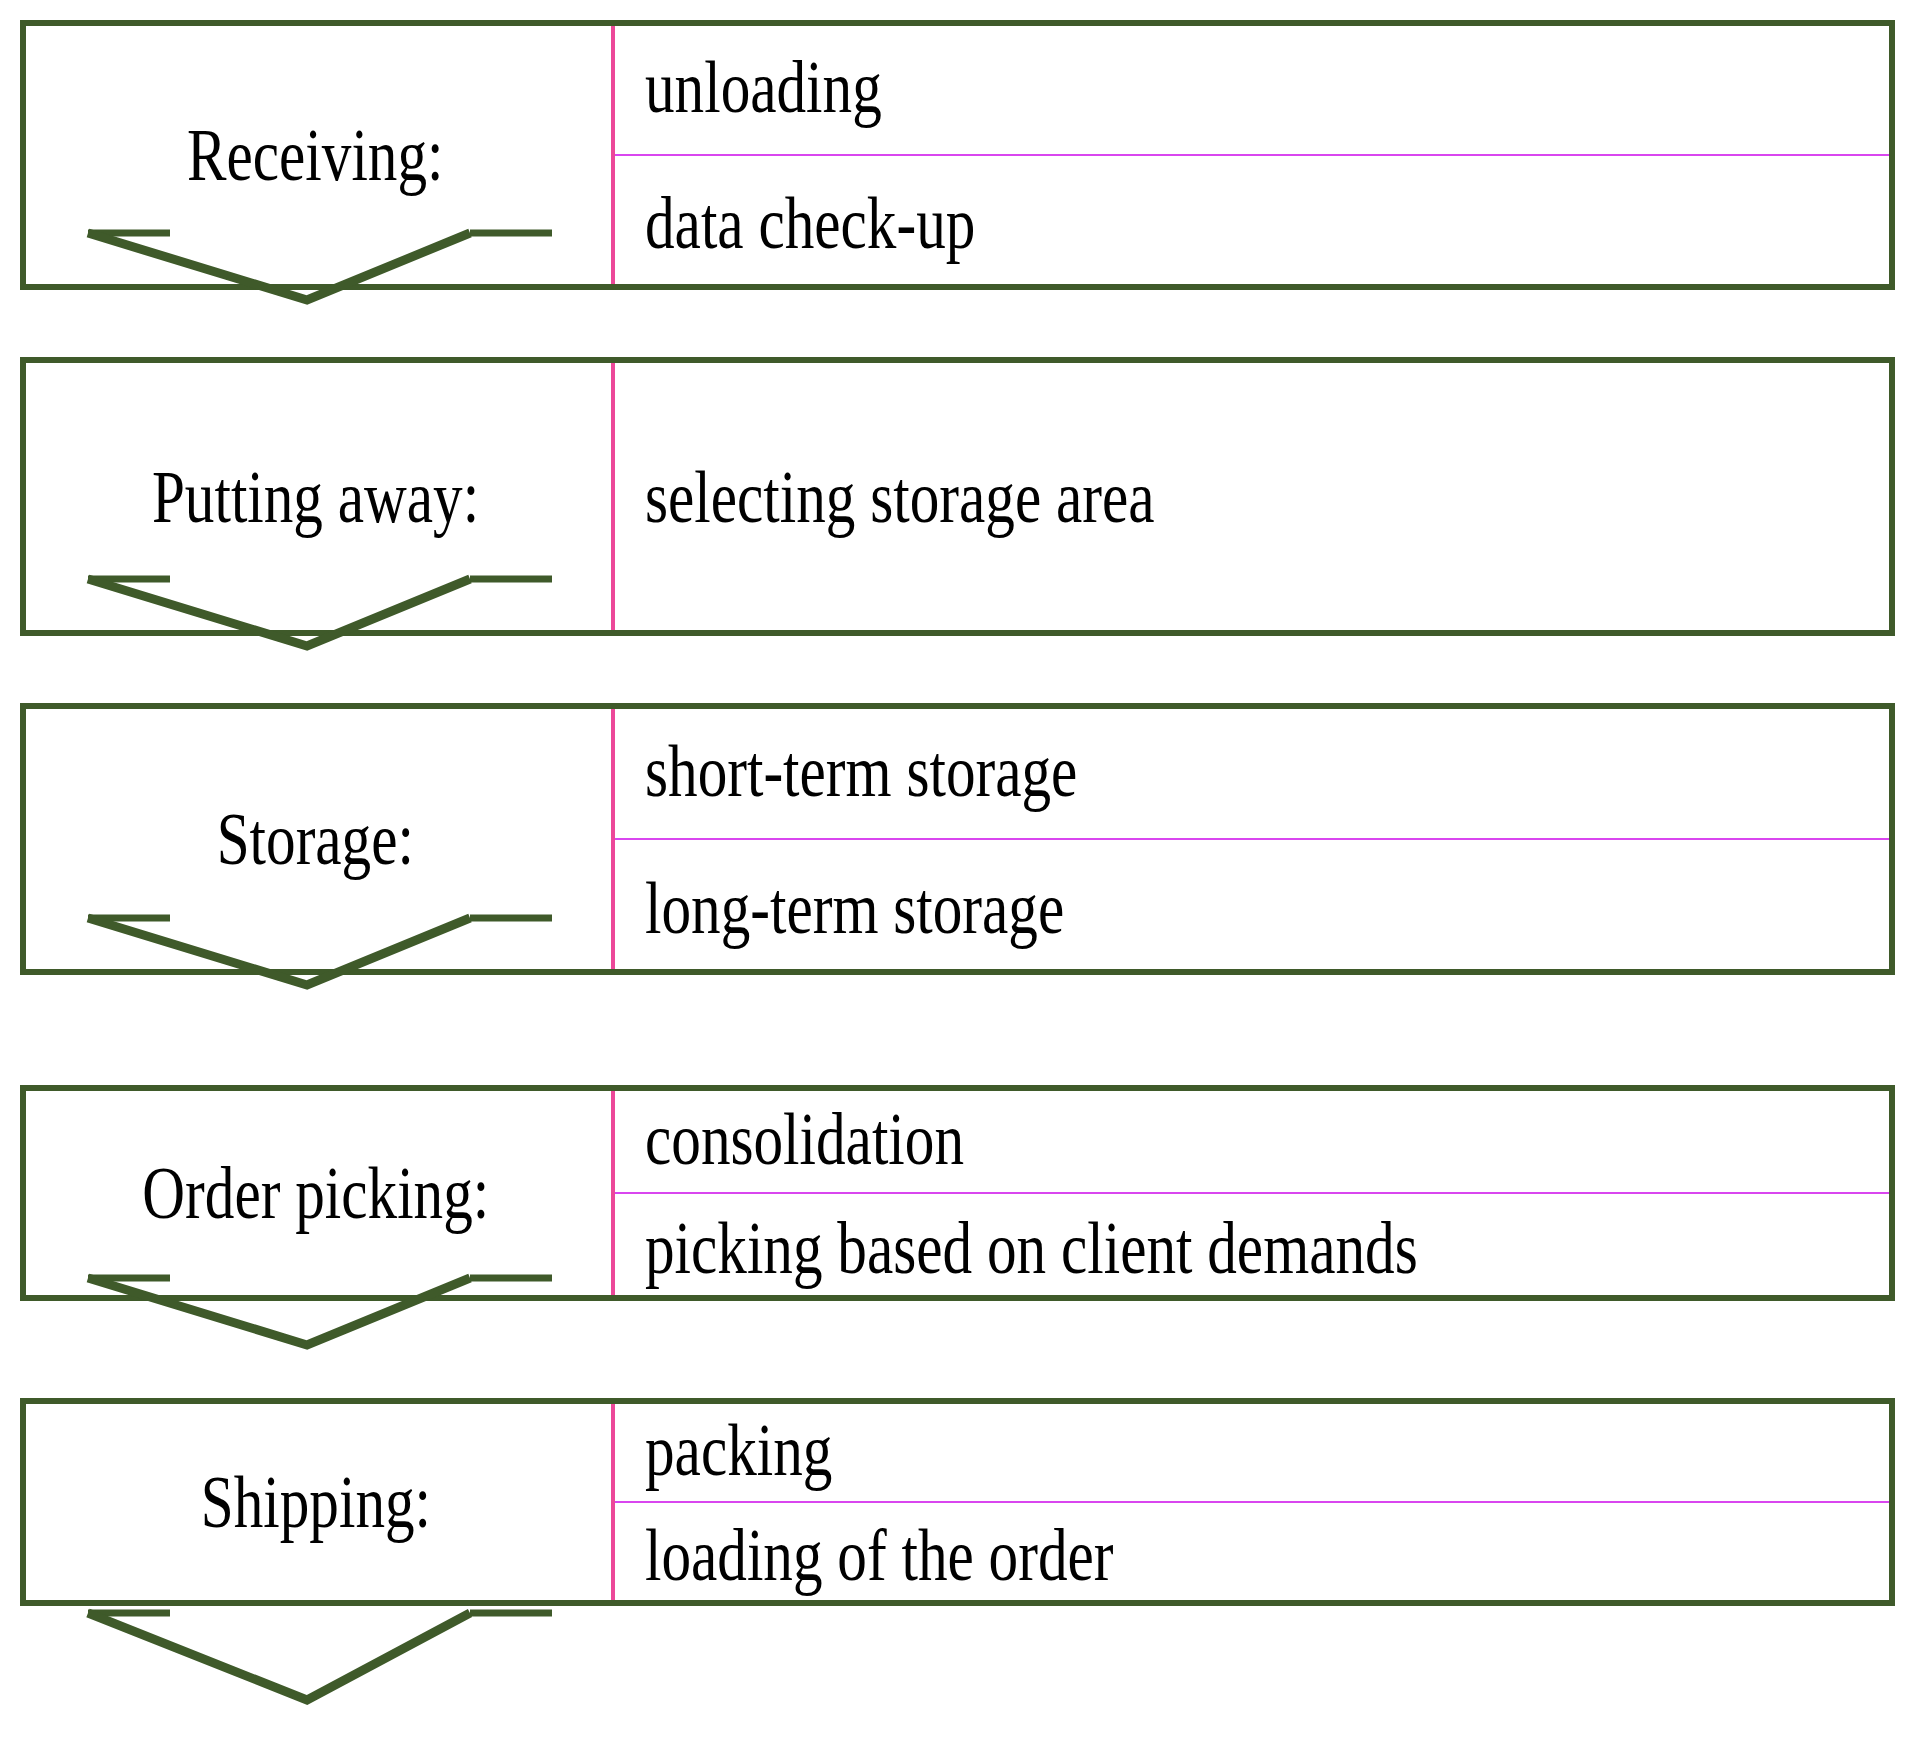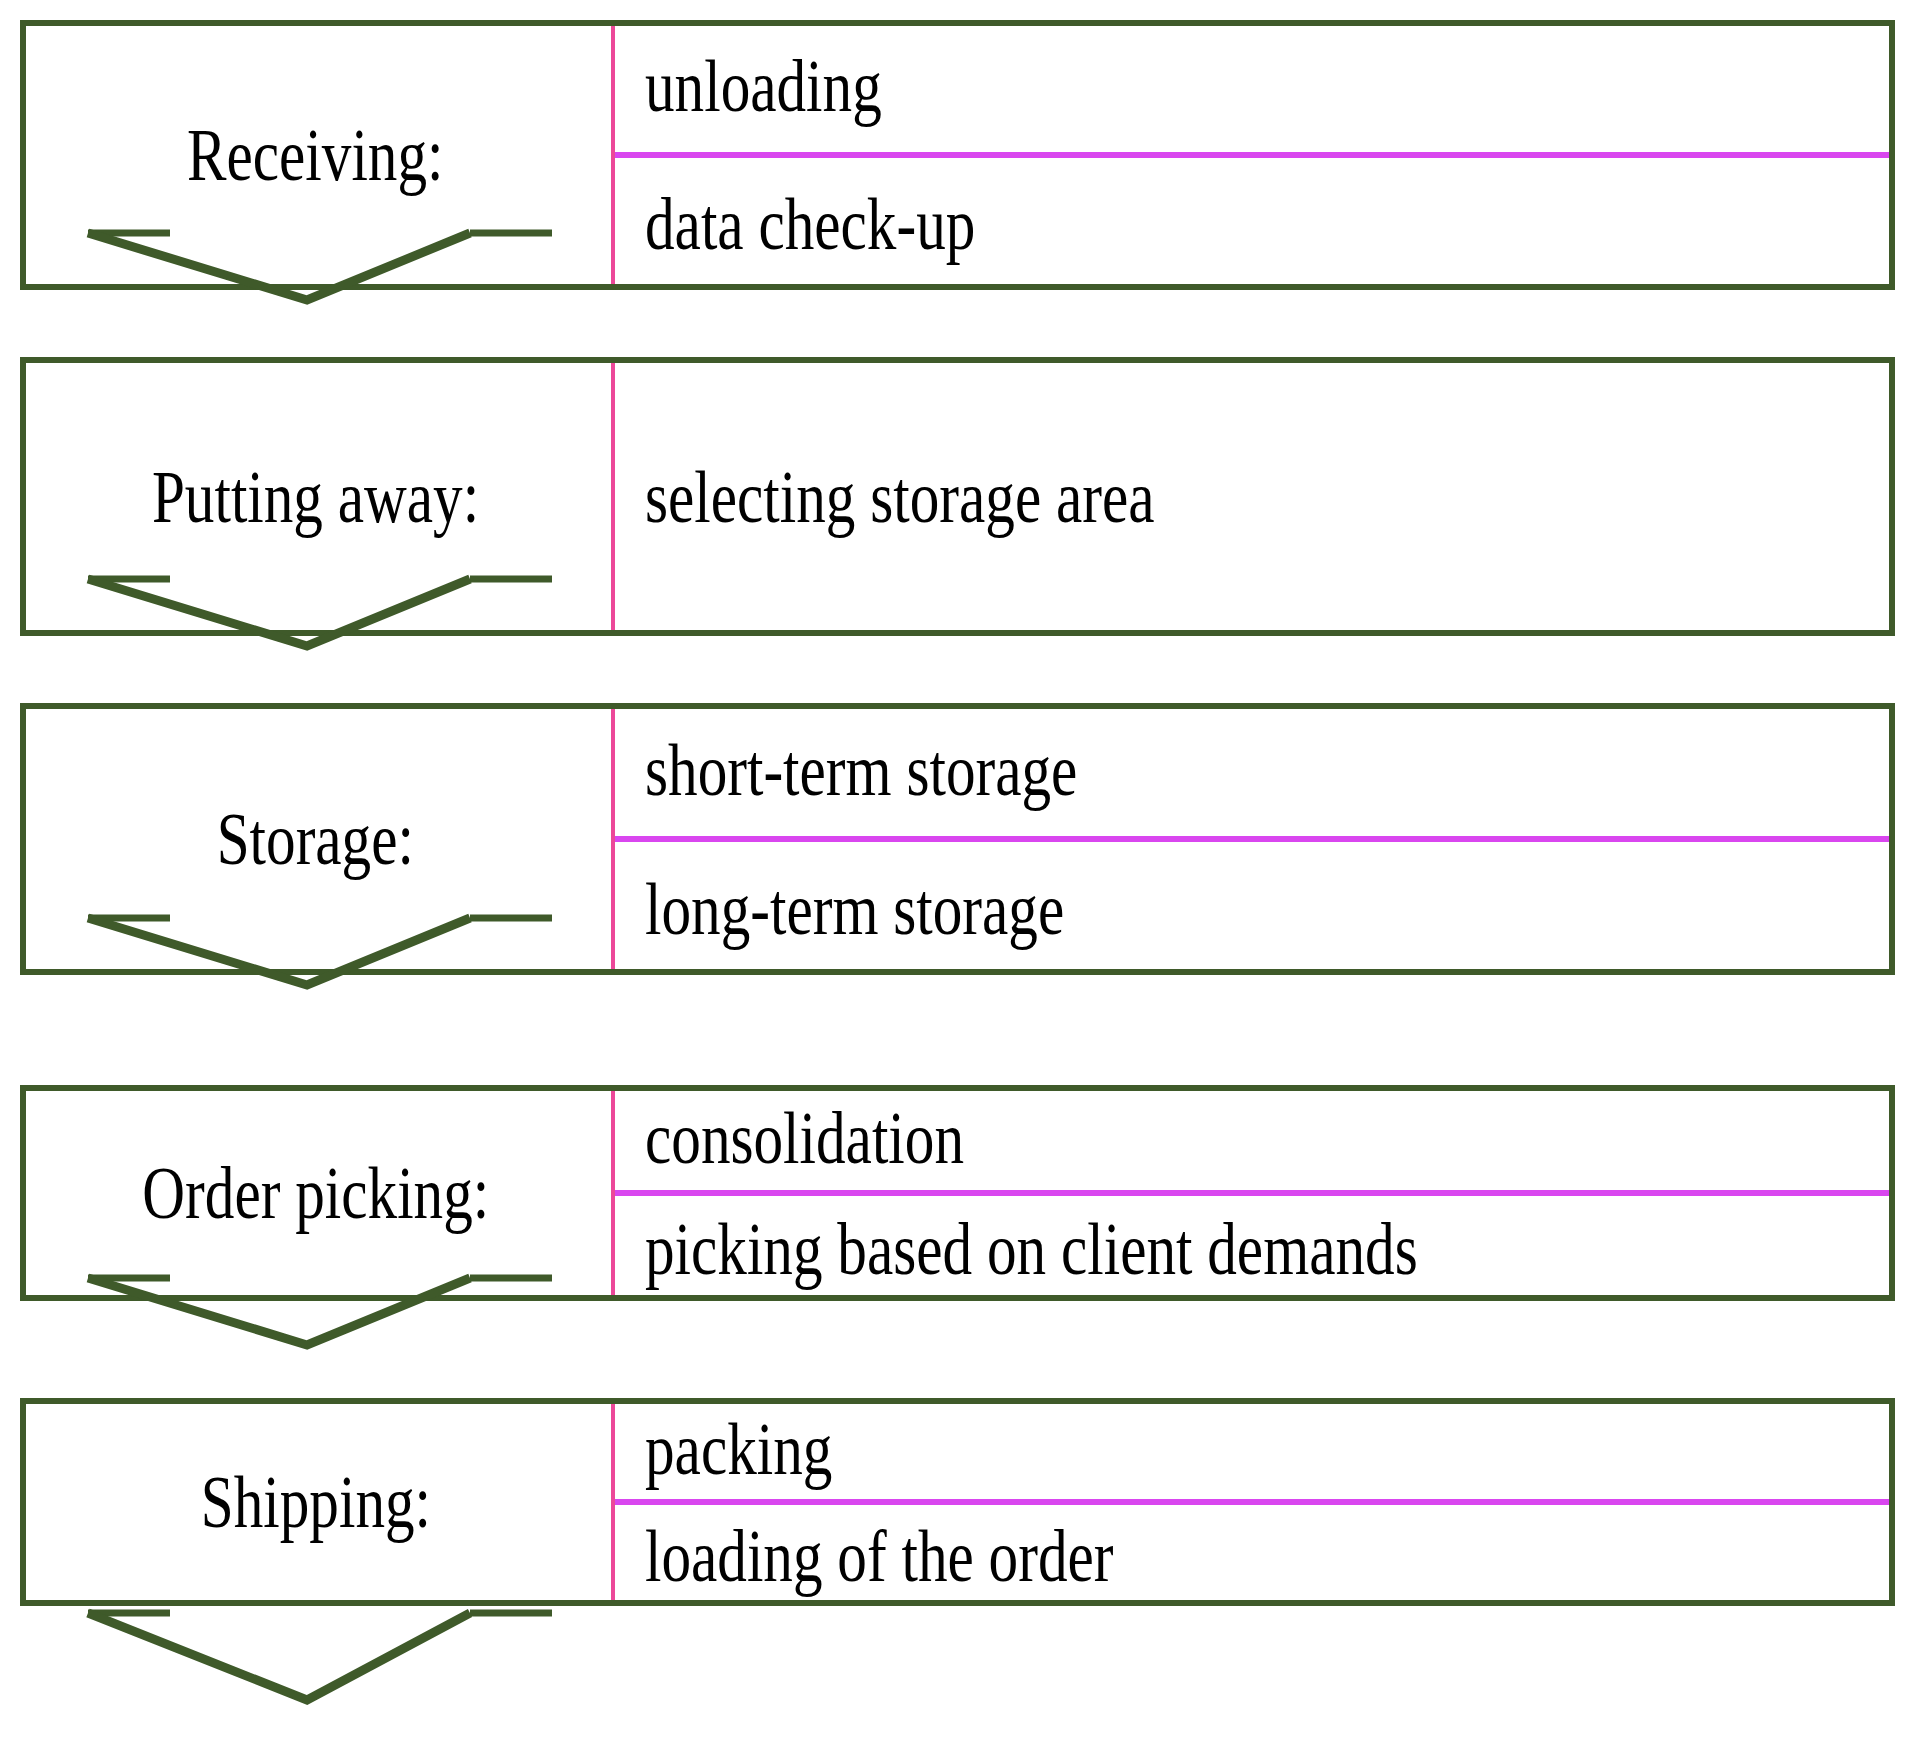--- a/index.html
+++ b/index.html
@@ -73,21 +73,21 @@
 
   .item-row {
     flex: 1 1 0;
     box-sizing: border-box;
     display: flex;
     align-items: center;
     padding-left: 30px;
     min-height: 0;
   }
   .item-row + .item-row {
-    border-top: 6px solid #d946ef;
+    border-top: 2px solid #d946ef;
   }
 
   .item-text {
     font-size: 74px;
     line-height: 1.0;
     color: #000000;
     white-space: nowrap;
     transform: scaleX(0.80);
     transform-origin: left center;
   }

